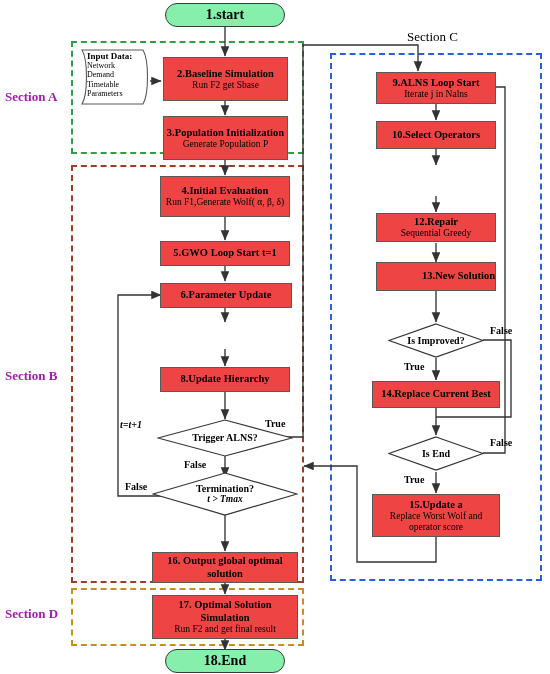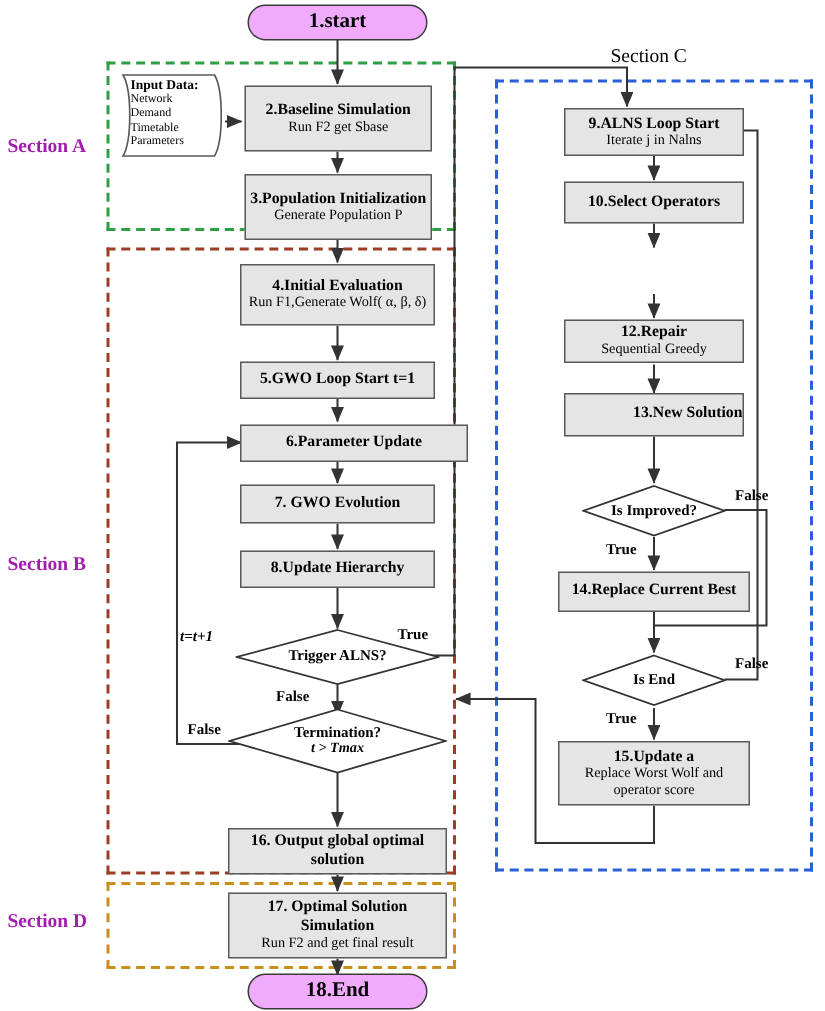--- a/index.html
+++ b/index.html
@@ -1,25 +1,25 @@
 <!DOCTYPE html>
 <html><head>
 <meta charset="utf-8">
 <style>
   html,body{margin:0;padding:0;background:#ffffff;}
   body{font-family:"Liberation Serif",serif;}
   #stage{position:relative;width:550px;height:674px;background:#fff;overflow:hidden;}
   svg#canvas{position:absolute;left:0;top:0;width:550px;height:674px;}
 
-  .node{position:absolute;box-sizing:border-box;border:1px solid #595959;background:#e5e5e5;
+  .node{position:absolute;box-sizing:border-box;border:1px solid #595959;background:#ef4444;
         display:flex;flex-direction:column;align-items:center;justify-content:center;text-align:center;}
   .node .t1{font-weight:bold;font-size:10.5px;color:#000;line-height:1.15;}
   .node .t2{font-size:9.5px;color:#000;line-height:1.15;}
 
-  .terminal{position:absolute;box-sizing:border-box;border:1px solid #3a3a3a;border-radius:22px;background:#f0abfc;
+  .terminal{position:absolute;box-sizing:border-box;border:1px solid #3a3a3a;border-radius:22px;background:#86efac;
             display:flex;align-items:center;justify-content:center;font-weight:bold;font-size:14px;}
 
   .decision{position:absolute;display:flex;align-items:center;justify-content:center;text-align:center;}
   .decision .dlabel{position:relative;z-index:2;font-weight:bold;font-size:10px;line-height:1.15;color:#000;}
   .decision .dlabel .sub{font-weight:bold;font-style:italic;font-size:9.5px;display:block;}
 
   .edgelabel{position:absolute;font-weight:bold;font-size:10px;color:#000;white-space:nowrap;}
   .edgelabel.ital{font-style:italic;font-weight:bold;}
 
   .sectionlabel{position:absolute;font-weight:bold;font-size:13px;color:#a21caf;white-space:nowrap;}
@@ -142,27 +142,24 @@
 
   <div class="node" style="left:160px;top:176px;width:130px;height:41px;">
     <div class="t1">4.Initial Evaluation</div>
     <div class="t2">Run F1,Generate Wolf( α, β, δ)</div>
   </div>
 
   <div class="node" style="left:160px;top:241px;width:130px;height:25px;">
     <div class="t1">5.GWO Loop Start t=1</div>
   </div>
 
-  <div class="node" style="left:160px;top:283px;width:152px;height:25px;">
+  <div class="node" style="left:160px;top:283px;width:132px;height:25px;">
     <div class="t1">6.Parameter Update</div>
   </div>
 
-  <div class="node" style="left:160px;top:323px;width:130px;height:26px;">
-    <div class="t1">7. GWO Evolution</div>
-  </div>
 
   <div class="node" style="left:160px;top:367px;width:130px;height:25px;">
     <div class="t1">8.Update Hierarchy</div>
   </div>
 
   <div class="node" style="left:152px;top:552px;width:146px;height:31px;">
     <div class="t1">16. Output global optimal solution</div>
   </div>
 
   <div class="node" style="left:152px;top:595px;width:146px;height:44px;">

